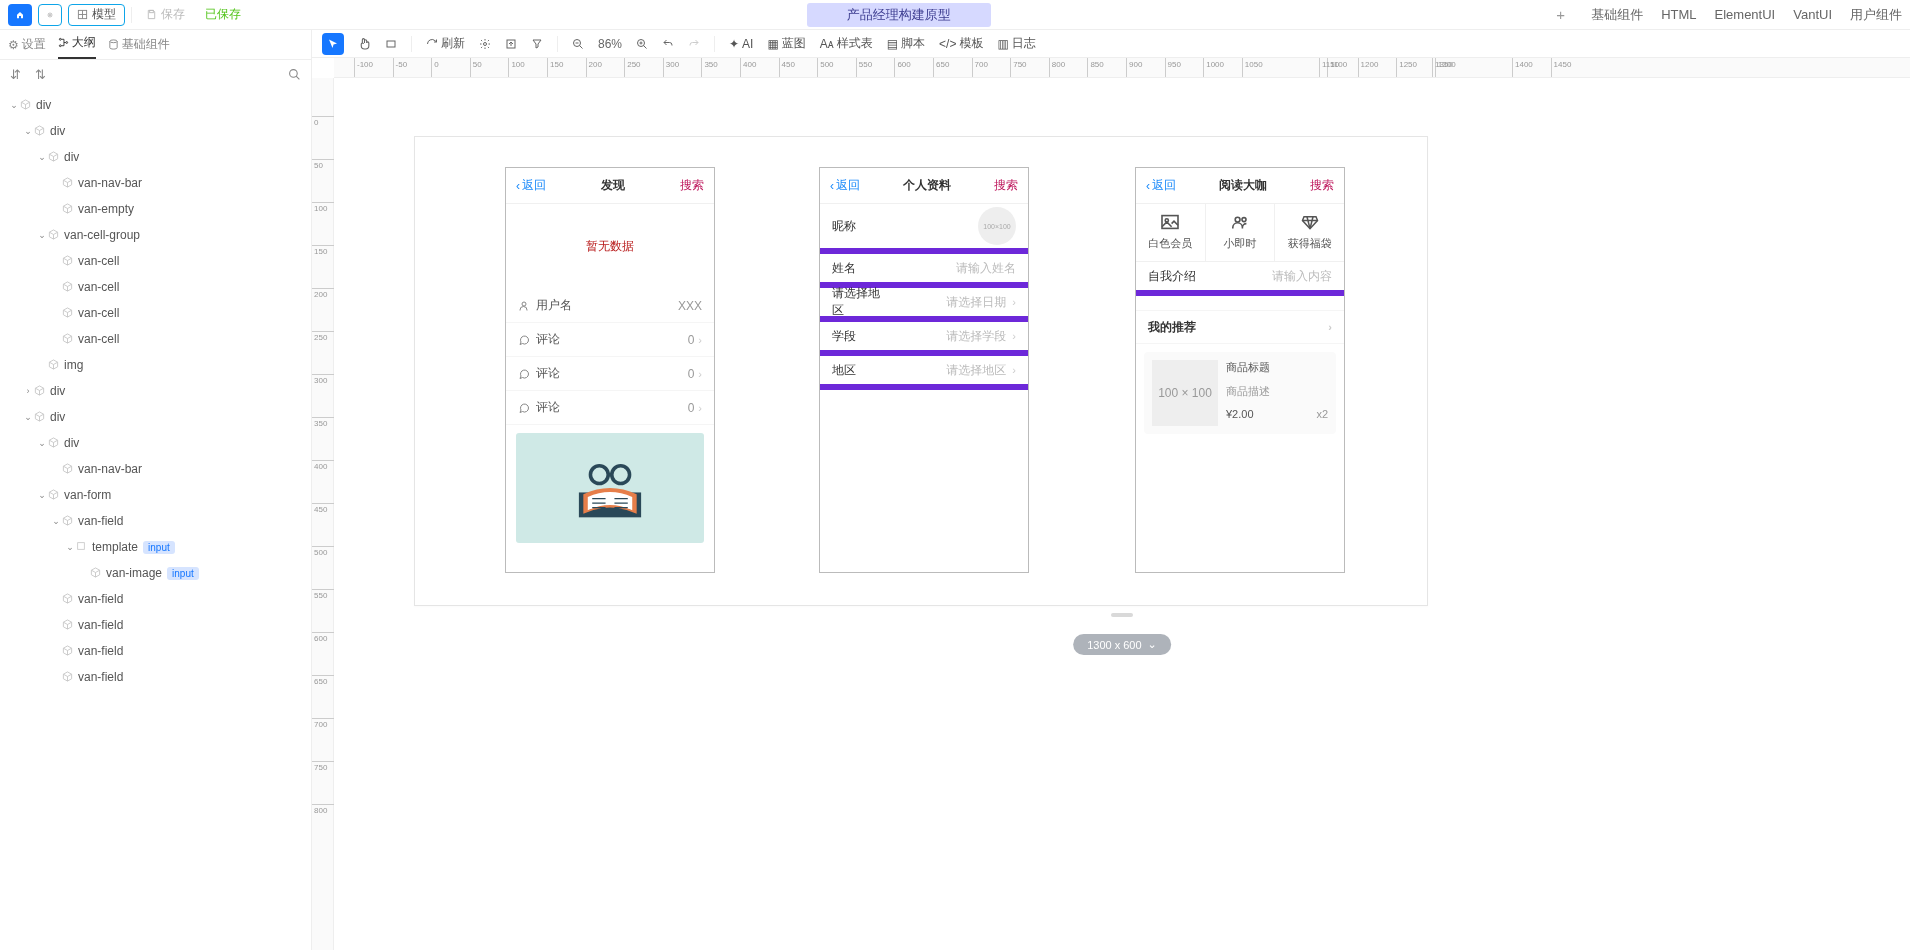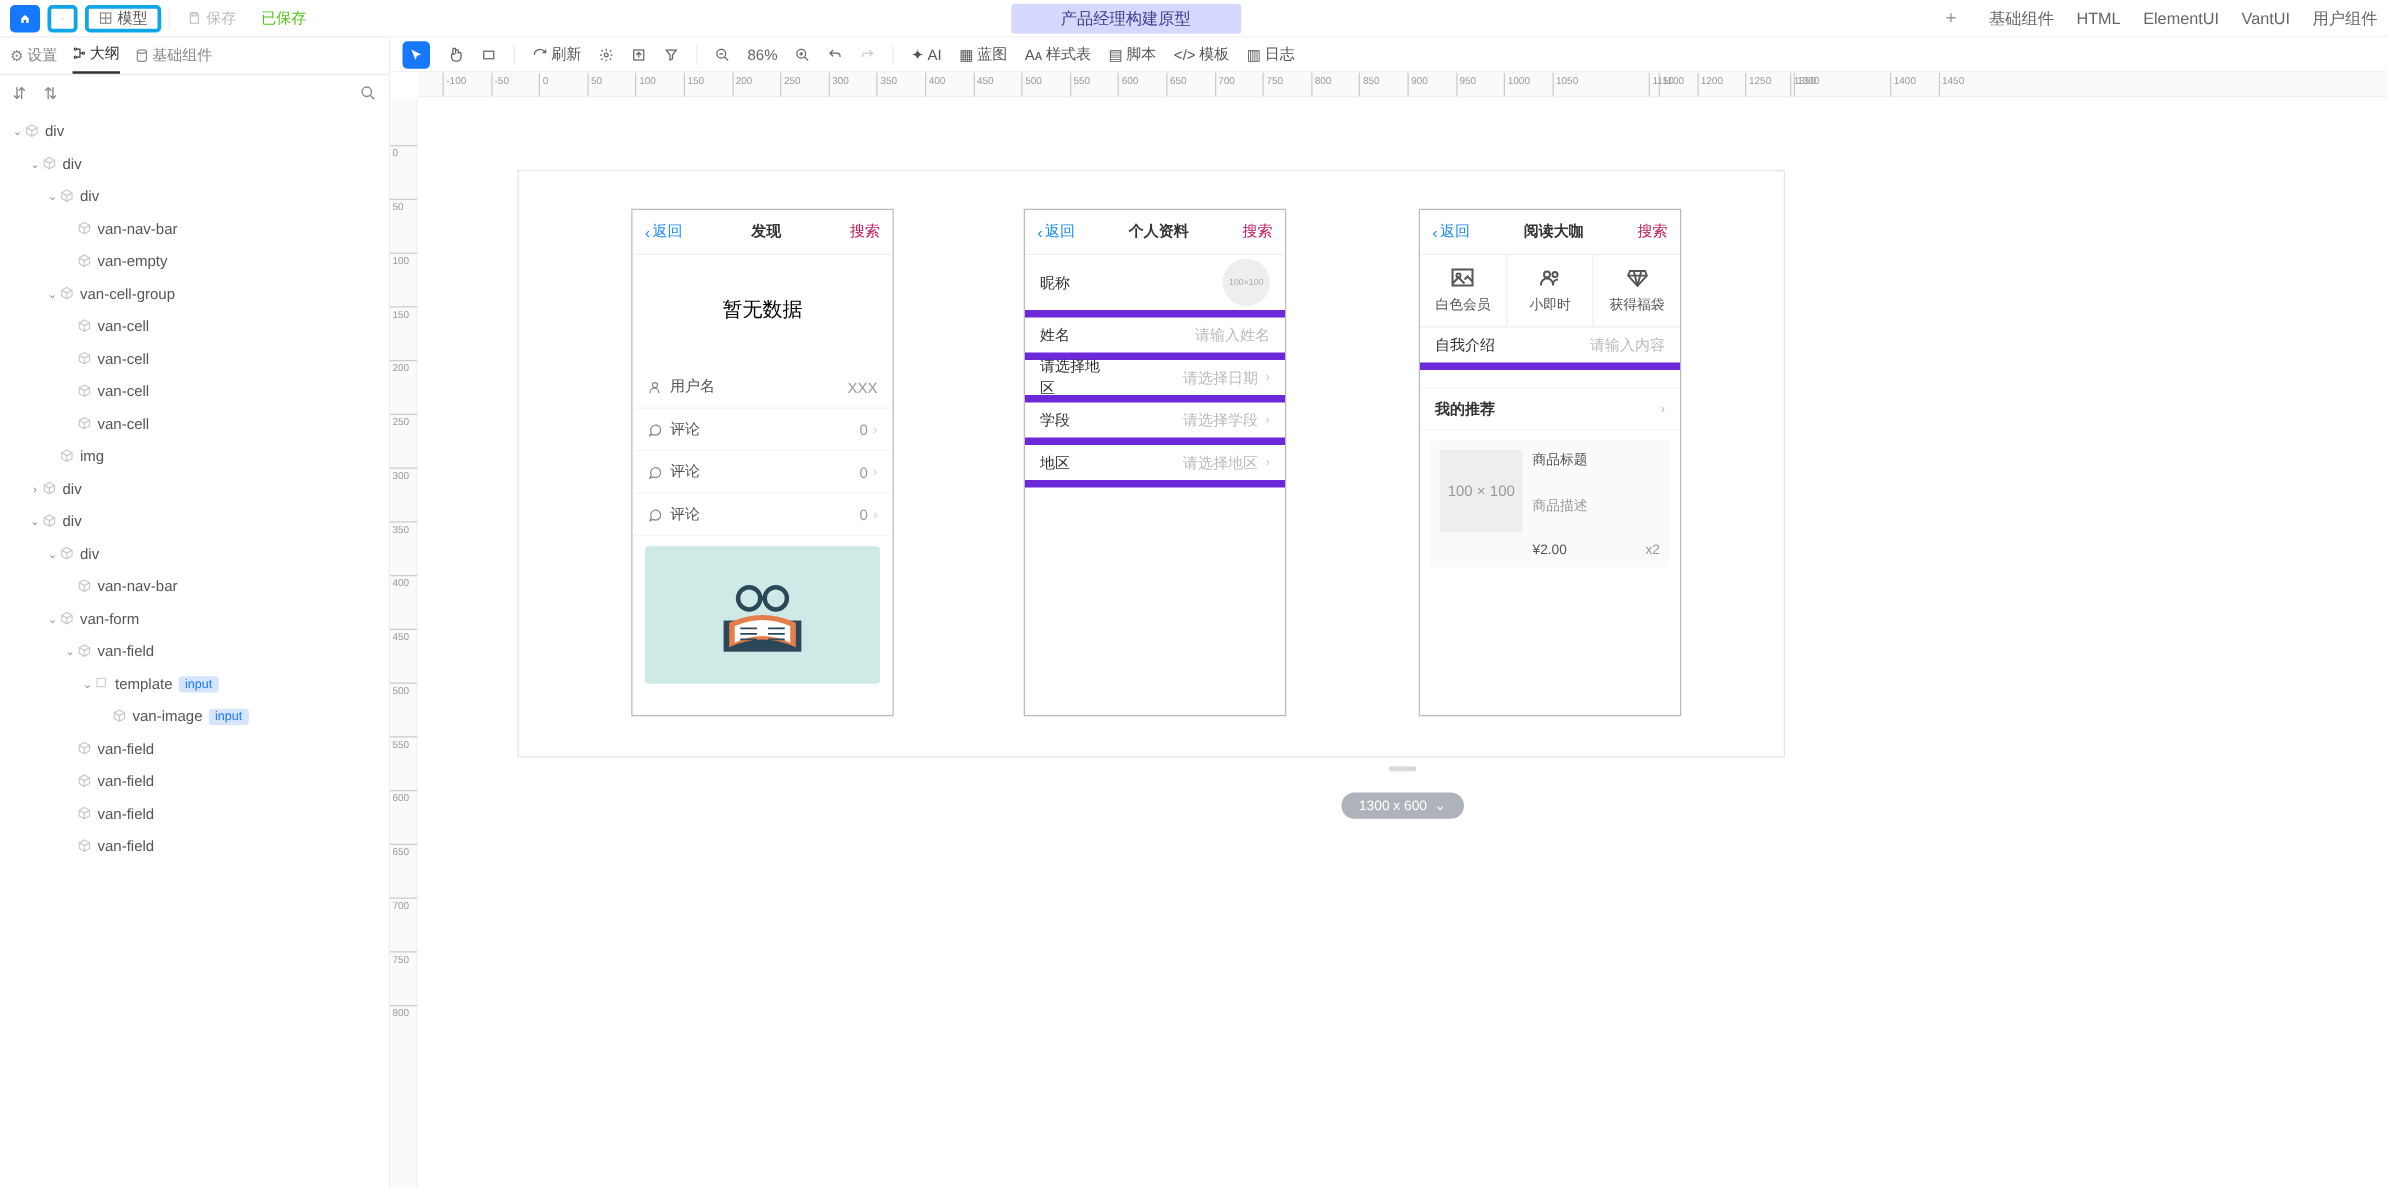--- a/index.html
+++ b/index.html
@@ -1,21 +1,21 @@
 <!DOCTYPE html>
 <html><head>
 <meta charset="utf-8">
 <style>
 *{box-sizing:border-box;margin:0;padding:0;font-family:-apple-system,"Helvetica Neue",Arial,sans-serif}
 body{background:#fff;font-size:12px;color:#333;overflow:hidden}
 .topbar{height:30px;display:flex;align-items:center;border-bottom:1px solid #eee;padding:0 8px}
 .tb-left{display:flex;align-items:center;gap:6px}
 .btn{height:22px;display:flex;align-items:center;padding:0 8px;border-radius:4px;cursor:pointer;font-size:12px;gap:4px}
 .btn-blue{background:#1677ff;color:#fff}
-.btn-plain{border:3px solid #0ea5e9;color:#555}
+.btn-plain{border:1px solid #0ea5e9;color:#555}
 .btn-icon{width:24px;justify-content:center}
 .saved{color:#52c41a;font-size:12px;margin-left:6px}
 .tb-center{flex:1;display:flex;justify-content:center}
 .title-chip{background:#d6d9ff;color:#3b3b8f;padding:3px 40px;border-radius:3px;font-size:13px}
 .tb-right{display:flex;gap:18px;align-items:center;color:#666;font-size:13px}
 .plus{font-size:15px;color:#999;margin-right:8px}
 .main{display:flex;height:calc(100vh - 30px)}
 .left-panel{width:312px;border-right:1px solid #eee;display:flex;flex-direction:column}
 .tabs{display:flex;height:30px;align-items:end;padding:0 8px;gap:12px;border-bottom:1px solid #eee;font-size:12px;color:#888}
 .tab{display:flex;align-items:center;gap:3px;padding-bottom:6px;cursor:pointer}
@@ -42,37 +42,37 @@
 .vtick{position:absolute;left:0;width:22px;height:1px;border-top:1px solid #ccc}
 .vtick span{position:absolute;left:2px;top:1px}
 .stage{position:absolute;left:22px;top:20px;right:0;bottom:0;overflow:auto;background:#fff}
 .artboard{position:absolute;left:80px;top:58px;width:1014px;height:470px;border:1px solid #e5e5e5;background:#fff;box-shadow:0 1px 2px rgba(0,0,0,.02)}
 .phone{position:absolute;width:210px;height:406px;border:1px solid #bbb;background:#fff;top:30px;font-size:12px}
 .p1{left:90px}.p2{left:404px}.p3{left:720px}
 .navbar{height:36px;display:flex;align-items:center;justify-content:space-between;padding:0 10px;border-bottom:1px solid #f0f0f0}
 .nb-back{color:#1989fa;display:flex;align-items:center;gap:2px;cursor:pointer}
 .nb-title{font-weight:600;color:#333}
 .nb-act{color:#be185d;cursor:pointer}
-.empty{color:#000000;font-size:16px;text-align:center;padding:34px 0}
+.empty{color:#b91c1c;font-size:12px;text-align:center;padding:34px 0}
 .cell{display:flex;align-items:center;justify-content:space-between;height:34px;padding:0 12px;border-bottom:1px solid #f5f5f5;color:#555}
 .cell .l{display:flex;align-items:center;gap:6px}
 .cell .r{display:flex;align-items:center;gap:4px;color:#999}
 .chev{color:#ccc;font-size:11px}
 .imgbox{margin:8px 10px;height:110px;background:#cfe9e6;border-radius:3px;display:flex;align-items:center;justify-content:center}
 .grid3{display:flex;border-bottom:1px solid #f0f0f0}
 .gcell{flex:1;display:flex;flex-direction:column;align-items:center;padding:10px 0;gap:6px;color:#555;font-size:11px;border-right:1px solid #f0f0f0}
 .gcell:last-child{border-right:none}
 .gicon{font-size:18px;color:#555}
 .field{display:flex;align-items:center;height:34px;padding:0 12px;border-bottom:6px solid #6d28d9}
 .field .fl{width:56px;color:#333}
 .field .fv{flex:1;color:#bbb;text-align:right}
 .avatar{width:38px;height:38px;border-radius:50%;background:#eee;display:flex;align-items:center;justify-content:center;color:#aaa;font-size:7px}
 .card{margin:8px;background:#fafafa;border-radius:4px;padding:8px;display:flex;gap:8px}
 .cimg{width:66px;height:66px;background:#eee;display:flex;align-items:center;justify-content:center;color:#999;font-size:12px}
-.cinfo{flex:1;display:flex;flex-direction:column;gap:22px;font-size:11px;color:#555}
+.cinfo{flex:1;display:flex;flex-direction:column;gap:9px;font-size:11px;color:#555}
 .cprice{display:flex;justify-content:space-between;align-items:center;color:#999}
 .pill{position:absolute;left:50%;transform:translateX(-50%);top:556px;background:#aeb3ba;color:#fff;font-size:11px;padding:4px 14px;border-radius:12px;display:flex;align-items:center;gap:6px}
 .drag-dot{position:absolute;left:50%;top:535px;transform:translateX(-50%);width:22px;height:4px;background:#d9d9d9;border-radius:2px}
 svg{display:block}
 </style>
 </head>
 <body>
 
 <div class="topbar">
   <div class="tb-left">

